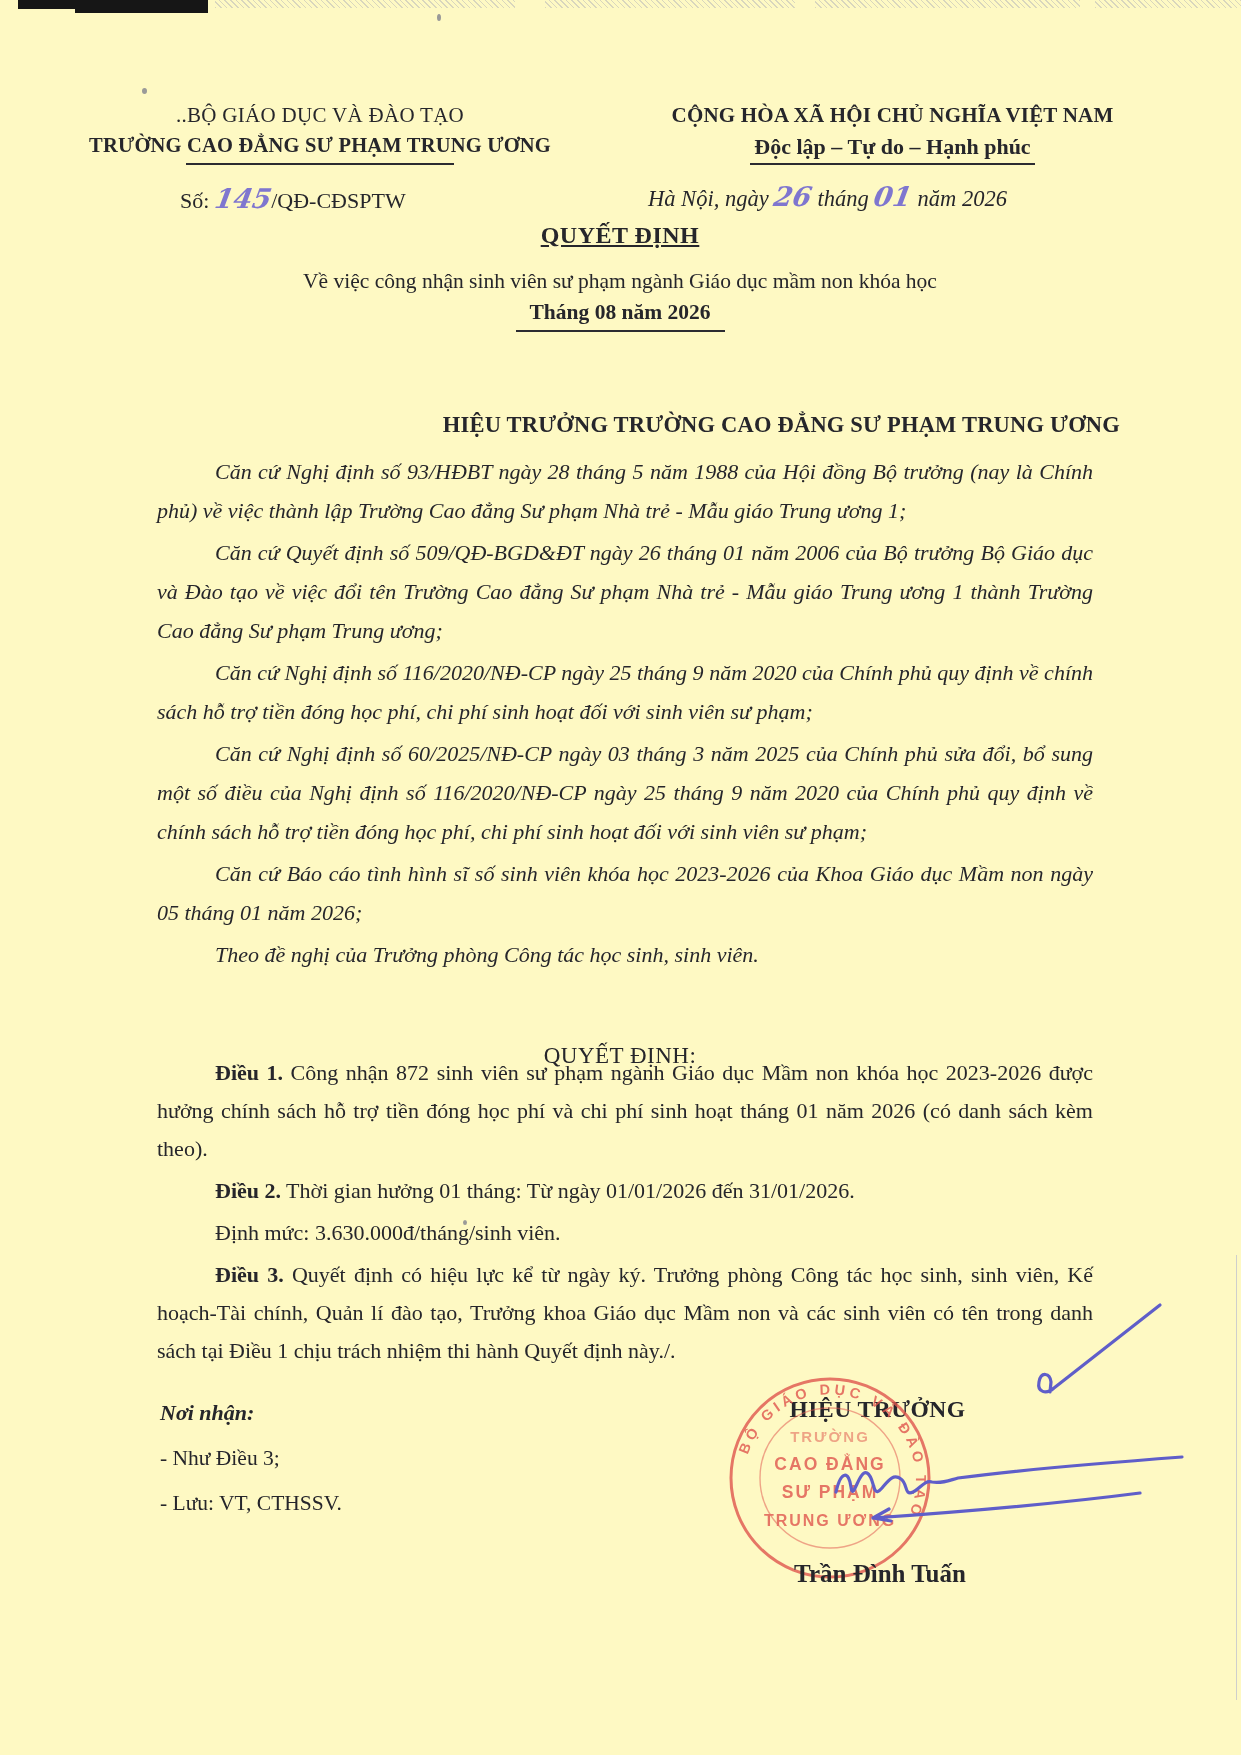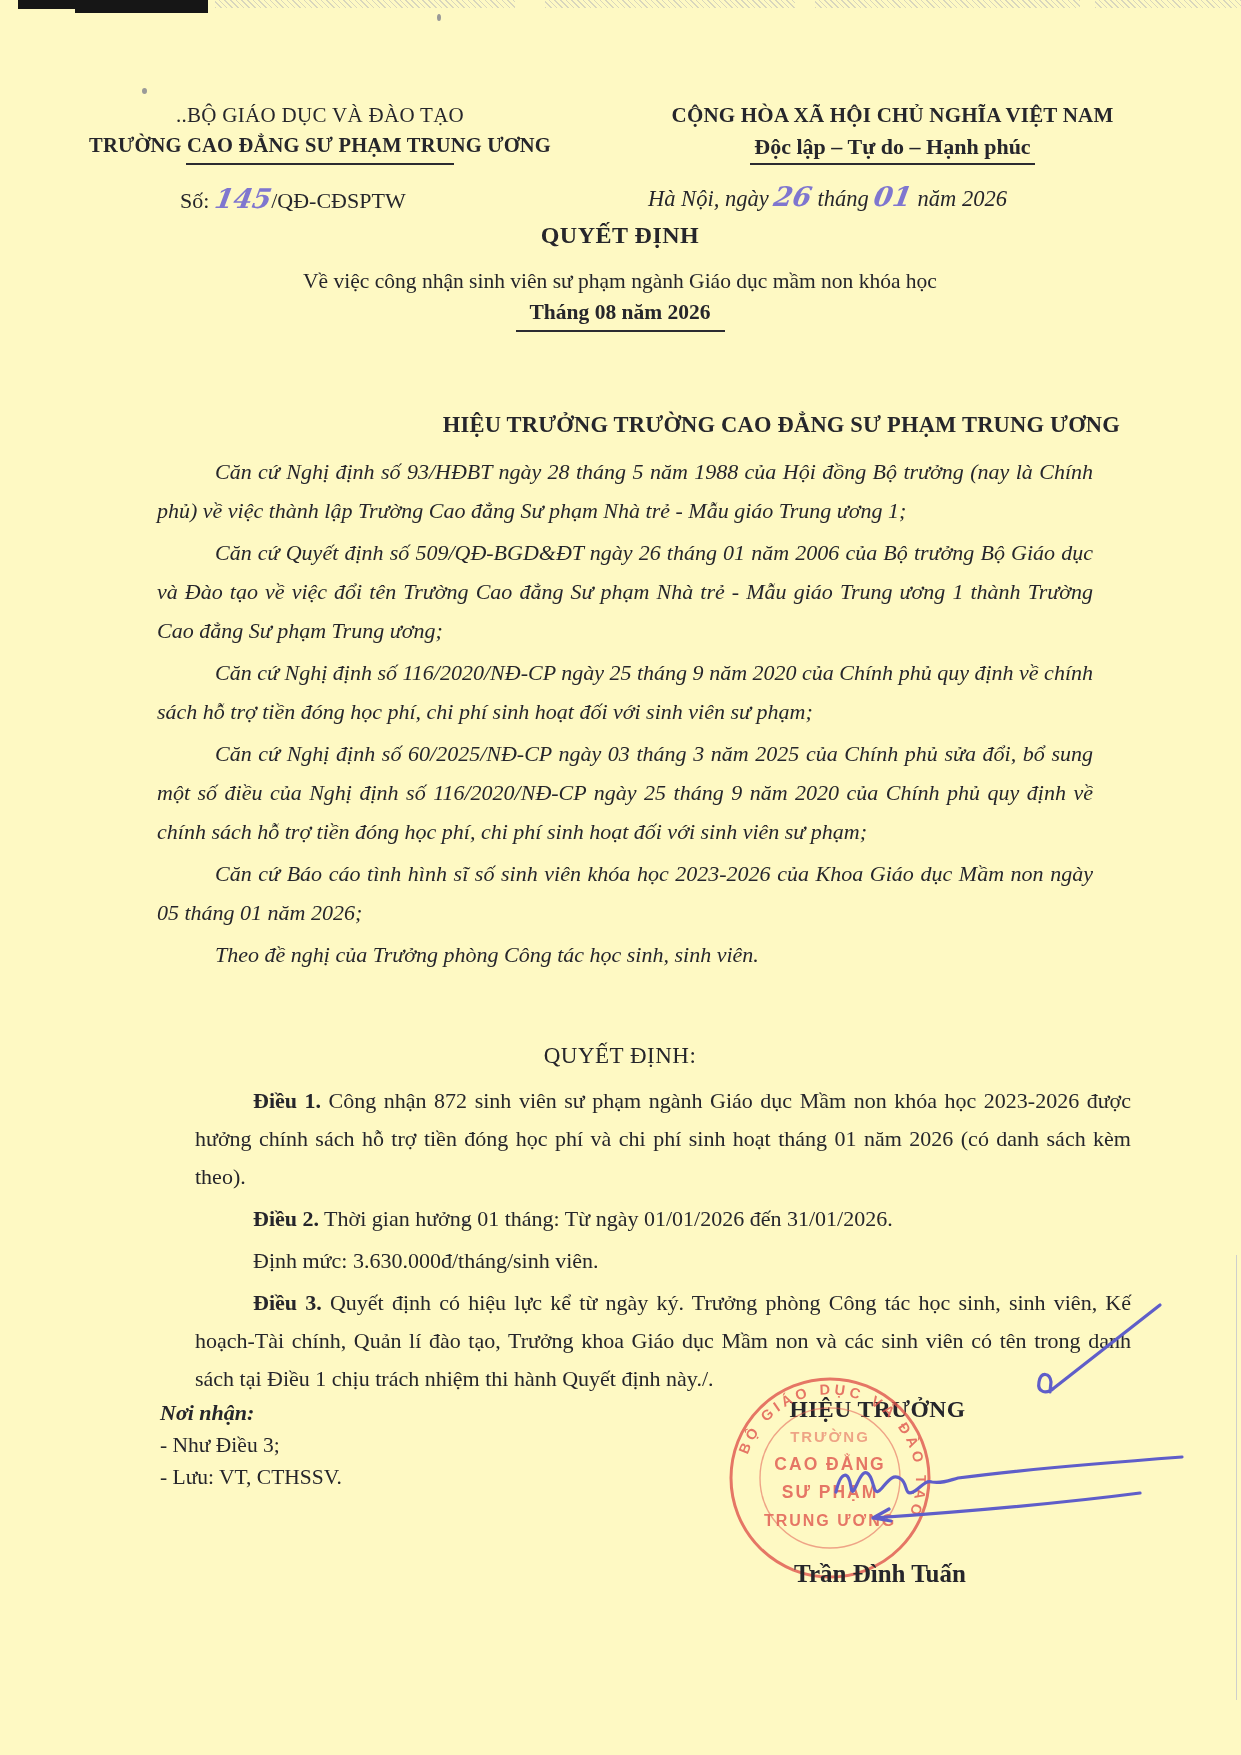--- a/index.html
+++ b/index.html
@@ -29,43 +29,43 @@
   .hdr-right .l2{font-size:22px;font-weight:bold;margin-top:6px;display:inline-block;
                  padding:0 4px 3px;border-bottom:2.5px solid #2c2c31;}
   .so-line{position:absolute;left:180px;top:188px;font-size:22px;}
   .date-line{position:absolute;left:648px;top:186px;font-size:22.5px;font-style:italic;}
   .hand{font-family:"DejaVu Serif",serif;font-style:italic;font-weight:bold;
         color:#7f76cf;display:inline-block;transform:skewX(-10deg);}
   .hand.num{font-size:27px;line-height:20px;}
 
   
   .title-block{position:absolute;left:120px;top:222px;width:1000px;text-align:center;}
-  .title-block .t1{font-size:24px;font-weight:bold;letter-spacing:.5px;}
+  .title-block .t1{font-size:24px;font-weight:bold;letter-spacing:.5px;text-decoration:underline;}
   .title-block .t2{font-size:21.5px;font-weight:normal;margin-top:20px;}
   .title-block .t3{font-size:21.5px;font-weight:bold;margin-top:6px;}
   .title-block .t4{font-size:21.5px;font-weight:bold;margin-top:6px;display:inline-block;
                    padding:0 14px 5px;border-bottom:2.5px solid #2c2c31;}
   .issuer{position:absolute;left:120px;top:412px;width:1000px;text-align:right;
           font-size:22.5px;font-weight:bold;letter-spacing:.2px;}
 
   
   .recitals{position:absolute;left:157px;top:452px;width:936px;}
   .recitals p{margin:0 0 3px;font-size:22px;font-style:italic;line-height:39px;
               text-align:justify;text-indent:58px;}
   .decides{position:absolute;left:120px;top:1043px;width:1000px;text-align:center;
            font-size:23px;font-weight:normal;letter-spacing:.5px;}
-  .articles{position:absolute;left:157px;top:1082px;width:936px;margin-left:38px;}
+  .articles{position:absolute;left:157px;top:1054px;width:936px;}
   .articles p{margin:0 0 4px;font-size:22px;line-height:38px;text-align:justify;
               text-indent:58px;}
   .articles .lbl{font-weight:bold;}
 
   
   .recipients{position:absolute;left:160px;top:1400px;font-size:21.5px;}
   .recipients .rh{font-weight:bold;font-style:italic;font-size:22px;}
-  .recipients .ri{margin-top:7px;}
+  .recipients .ri{margin-top:20px;}
   .sig-title{position:absolute;left:765px;top:1396px;width:225px;text-align:center;
              font-size:23.5px;font-weight:bold;letter-spacing:.5px;}
   .sig-name{position:absolute;left:750px;top:1560px;width:260px;text-align:center;
             font-size:25px;font-weight:bold;}
   .stamp-svg{position:absolute;left:660px;top:1280px;pointer-events:none;}
   .stamp-center{font-family:"Liberation Sans","DejaVu Sans",sans-serif;
                 font-weight:bold;letter-spacing:2px;fill:#e0564e;}
   .stamp-arc{font-family:"Liberation Sans","DejaVu Sans",sans-serif;
              font-weight:bold;letter-spacing:4px;fill:#e0564e;}
 </style>

